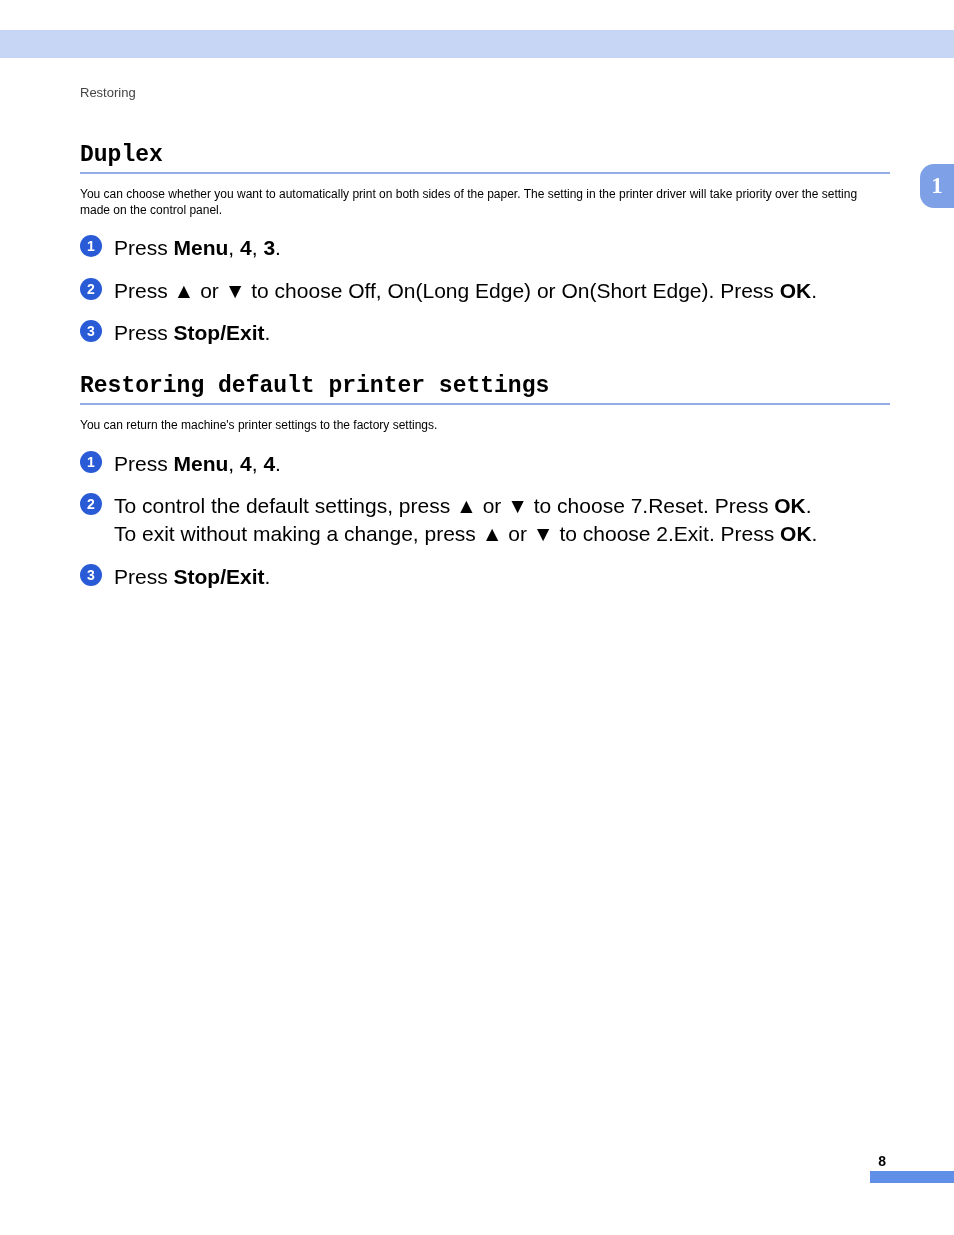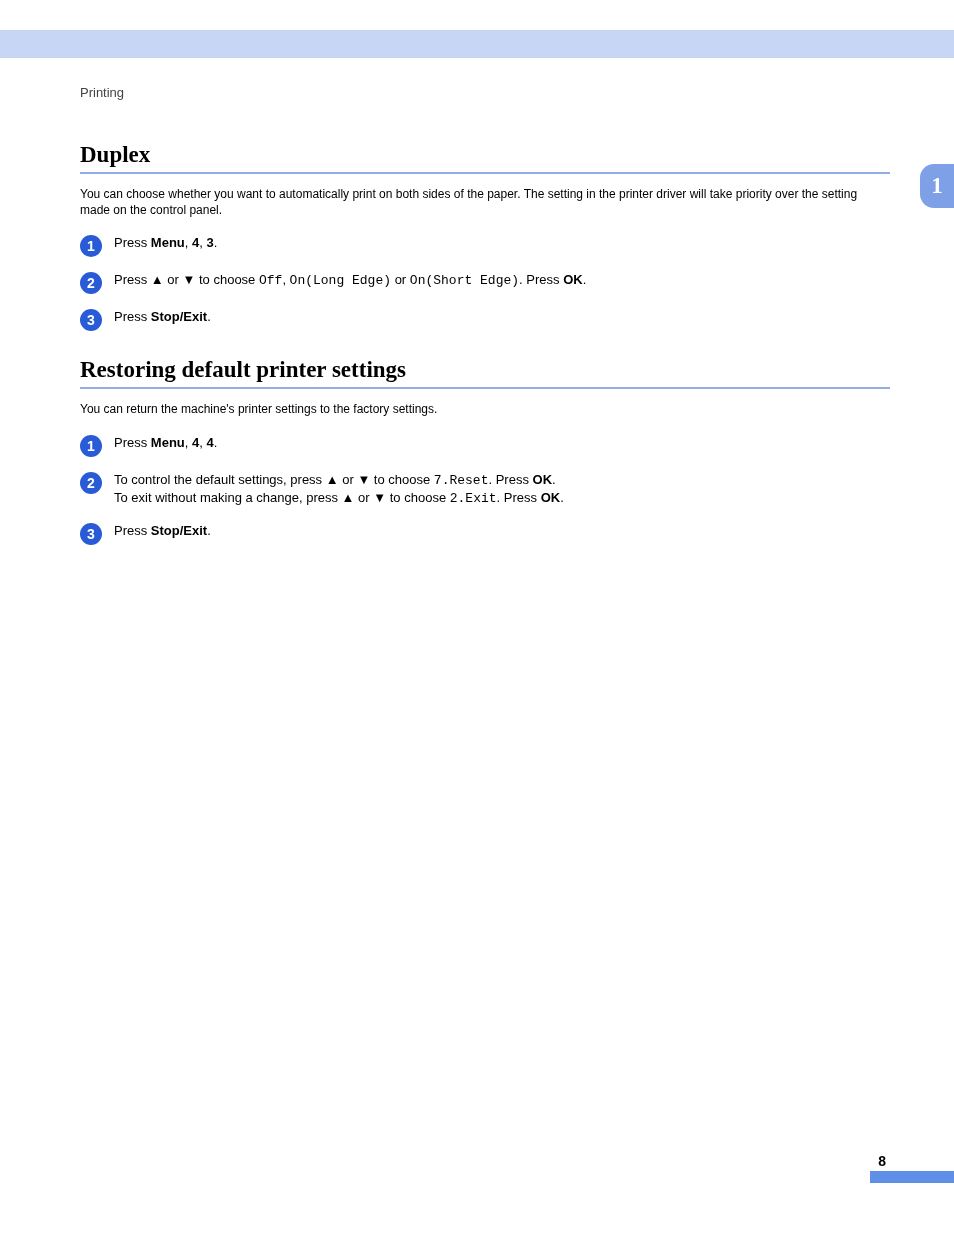--- a/index.html
+++ b/index.html
@@ -62,21 +62,21 @@
   .breadcrumb {
     font-size: 13px;
     color: #444444;
     margin-bottom: 42px;
   }
   h2.section {
     font-size: 23px;
     font-weight: bold;
     margin: 0 0 4px 0;
     color: #000000;
-    font-family: Liberation Serif, serif;
+    font-family: Liberation Mono, monospace;
   }
   .section-rule {
     border: none;
     border-top: 2px solid #94aee5;
     margin: 0 0 12px 0;
   }
   .intro {
     font-size: 12px;
     line-height: 1.35;
     margin-bottom: 16px;
@@ -96,41 +96,41 @@
     display: flex;
     align-items: center;
     justify-content: center;
     font-size: 14px;
     font-weight: bold;
     margin-right: 12px;
     margin-top: 1px;
     font-family: Arial, sans-serif;
   }
   .step-text {
-    font-size: 13px;
+    font-size: 21px;
     line-height: 1.35;
   }
   .mono {
-    font-family: Liberation Mono, monospace;
+    font-family: Liberation Sans, sans-serif;
   }
   b { font-weight: bold; }
   .section2 { margin-top: 26px; }
 </style>
 </head>
 <body>
 
 <div class="top-band"></div>
 
 <div class="chapter-tab">
   <span>1</span>
 </div>
 
 <div class="content">
 
-  <div class="breadcrumb">Printing</div>
+  <div class="breadcrumb">Restoring</div>
 
   <h2 class="section">Duplex</h2>
   <hr class="section-rule">
   <div class="intro">You can choose whether you want to automatically print on both sides of the paper. The setting in the printer driver will take priority over the setting made on the control panel.</div>
 
   <div class="step">
     <div class="step-badge">1</div>
     <div class="step-text">
       <span>Press </span><b>Menu</b><span>, </span><b>4</b><span>, </span><b>3</b><span>.</span>
     </div>

